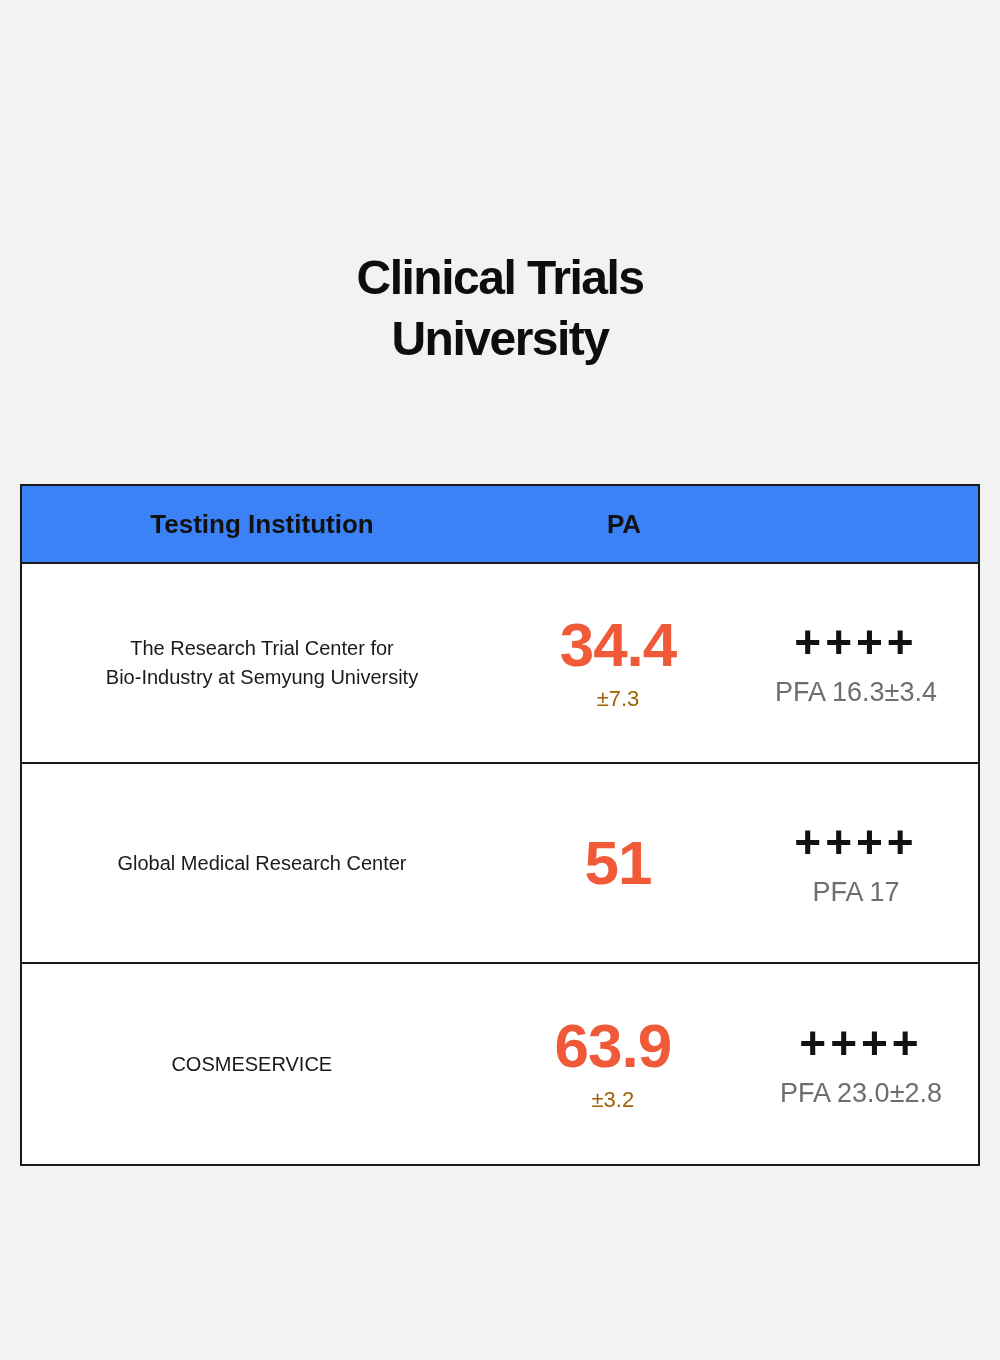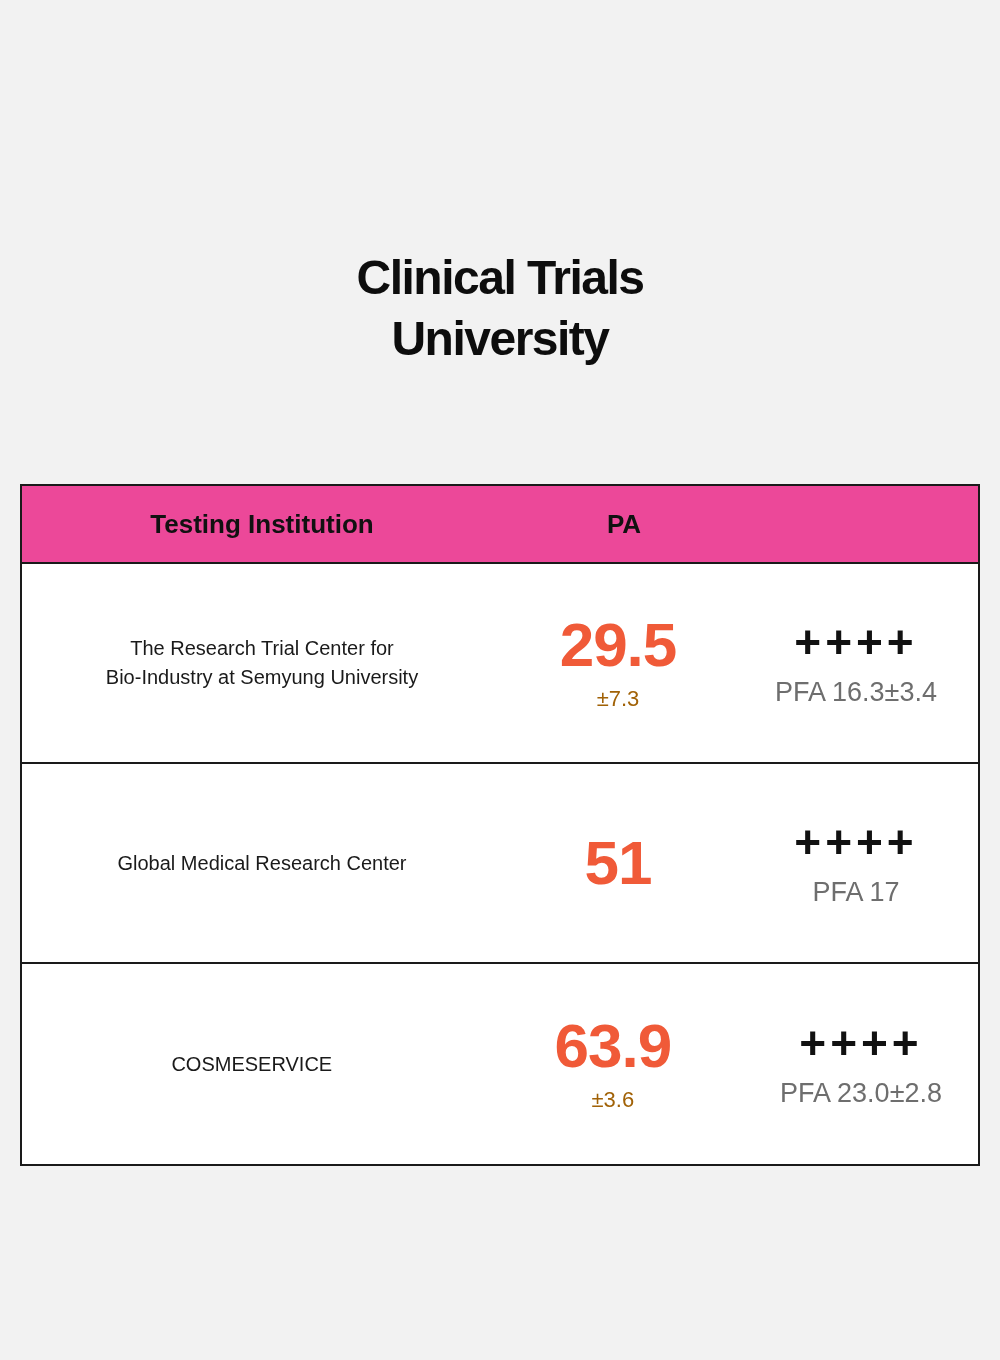--- a/index.html
+++ b/index.html
@@ -47,21 +47,21 @@
     background: #ffffff;
   }
 
   .row {
     display: flex;
     width: 100%;
     box-sizing: border-box;
   }
 
   .header-row {
-    background: #ec4899;
+    background: #3b82f6;
     border-bottom: 2px solid #1a1a1a;
     height: 78px;
   }
   .body-row {
     height: 200px;
     border-bottom: 2px solid #1a1a1a;
   }
   .body-row.last {
     border-bottom: none;
     gap: 20px;
@@ -150,21 +150,21 @@
 
     <div class="row body-row">
       <div class="cell col-inst">
         <div class="inst-text">
           <span class="inst-line">The Research Trial Center for</span>
           <span class="inst-line">Bio-Industry at Semyung University</span>
         </div>
       </div>
       <div class="cell col-spf">
         <div class="spf-wrap">
-          <div class="spf-value">29.5</div>
+          <div class="spf-value">34.4</div>
           <div class="spf-pm">±7.3</div>
         </div>
       </div>
       <div class="cell col-pa">
         <div class="pa-wrap">
           <div class="pa-grade">++++</div>
           <div class="pa-note">PFA 16.3±3.4</div>
         </div>
       </div>
     </div>
@@ -191,21 +191,21 @@
 
     <div class="row body-row last">
       <div class="cell col-inst">
         <div class="inst-text">
           <span class="inst-line">COSMESERVICE</span>
         </div>
       </div>
       <div class="cell col-spf">
         <div class="spf-wrap">
           <div class="spf-value">63.9</div>
-          <div class="spf-pm">±3.6</div>
+          <div class="spf-pm">±3.2</div>
         </div>
       </div>
       <div class="cell col-pa">
         <div class="pa-wrap">
           <div class="pa-grade">++++</div>
           <div class="pa-note">PFA 23.0±2.8</div>
         </div>
       </div>
     </div>
 

